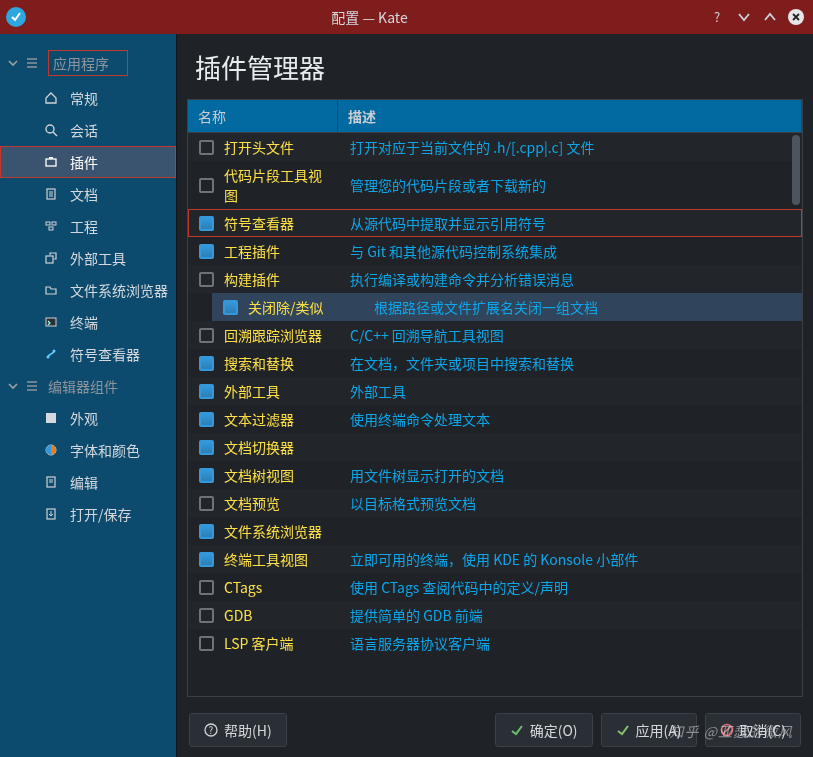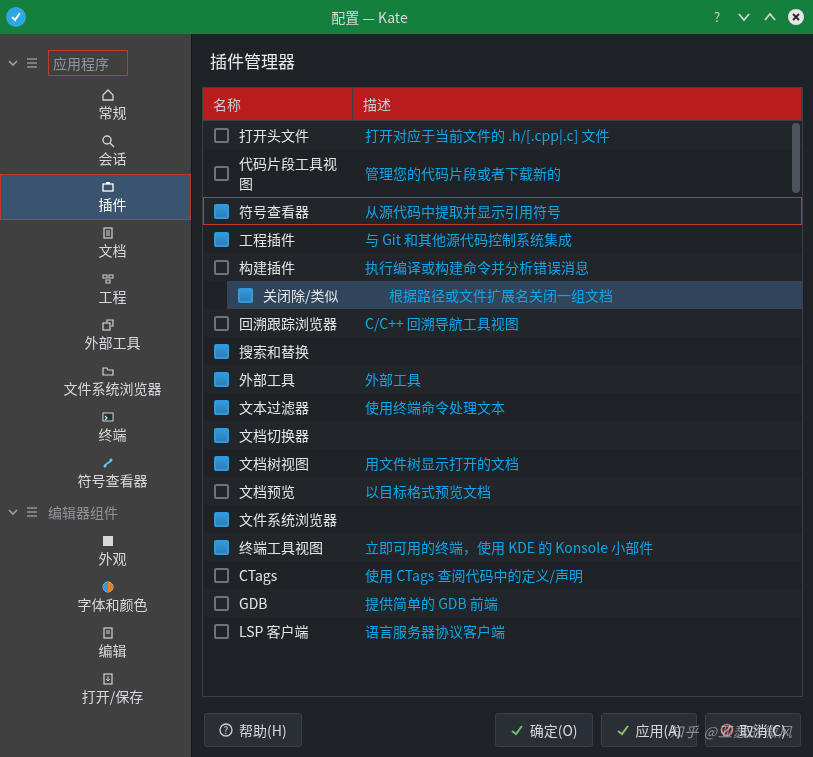--- a/index.html
+++ b/index.html
@@ -8,21 +8,21 @@
     font-family: "Noto Sans CJK SC", "Microsoft YaHei", sans-serif;
     font-size: 14px;
     background: #0b0d10;
     color: #cfd3d8;
     overflow: hidden;
   }
 
   
   .titlebar {
     height: 34px;
-    background: #15803d;
+    background: #7f1d1d;
     display: flex;
     align-items: center;
     padding: 0 6px;
   }
   .titlebar .app-icon {
     width: 20px; height: 20px;
     border-radius: 50%;
     background: #2ea6df;
     display: flex; align-items: center; justify-content: center;
     margin-right: 10px;
@@ -41,22 +41,22 @@
   .titlebar .close-btn svg path { stroke: #222; }
 
   .window-body {
     display: flex;
     height: 723px;
     background: #1f2328;
   }
 
   
   .sidebar {
-    width: 192px;
-    background: #404040;
+    width: 177px;
+    background: #0c4a6e;
     padding-top: 10px;
     border-right: 1px solid #14171a;
   }
   .group-header {
     display: flex; align-items: center;
     padding: 6px 8px 6px 6px;
     color: #8e949b;
     cursor: pointer;
   }
   .group-header .chev {
@@ -65,62 +65,62 @@
     margin-right: 4px;
   }
   .group-header .burger {
     width: 16px; display: inline-flex; justify-content: center; margin-right: 8px; color: #7e848a;
   }
   .red-box { border: 1px solid #c0392b; }
 
   .tree-item {
     display: flex; align-items: center;
     padding: 6px 8px 6px 42px;
-    color: #d5d9de; cursor: pointer; flex-direction: column;
+    color: #d5d9de; cursor: pointer;
   }
   .tree-item .ticon {
     width: 18px; display: inline-flex; justify-content: center; margin-right: 10px;
     color: #b9bfc6;
   }
   .tree-item.selected {
     background: #3a536f;
     color: #ffffff;
   }
   .tree-item.selected.red { outline: 1px solid #c0392b; outline-offset: -1px; }
 
   
   .main {
     flex: 1;
     display: flex; flex-direction: column;
     background: #1f2328;
   }
   .page-title {
-    font-size: 17px;
+    font-size: 26px;
     padding: 14px 18px 10px;
     color: #e9ecef;
   }
   .table-wrap {
     flex: 1;
     margin: 4px 10px 6px 10px;
     border: 1px solid #3a4047;
     display: flex; flex-direction: column;
     min-height: 0;
   }
   .thead {
     display: flex;
-    background: #b91c1c;
+    background: #0369a1;
     border-bottom: 1px solid #3a4047;
   }
   .thead .th {
     padding: 6px 10px;
     color: #c9cdd2;
     border-right: 1px solid #3a4047;
   }
   .col-name { width: 150px; }
-  .col-desc { flex: 1; }
+  .col-desc { flex: 1; font-weight: bold; }
   .tbody {
     flex: 1;
     overflow-y: auto;
     position: relative;
   }
   .row {
     display: flex; align-items: center;
     padding: 4px 0;
     min-height: 28px;
   }
@@ -144,21 +144,21 @@
     background: linear-gradient(#3498db,#2c7fb5);
   }
   .chk.checked::after {
     content: "";
     width: 7px; height: 7px;
   }
 
   .cell-name {
     width: 114px;
     padding-right: 6px;
-    color: #e5e5e5;
+    color: #fde047;
   }
   .cell-desc {
     flex: 1;
     padding-left: 12px;
     color: #0ea5e9;
   }
 
   .scrollbar-stub {
     position: absolute; right: 2px; top: 2px; width: 8px; height: 70px;
     background: #4c545d; border-radius: 4px;
@@ -440,20 +440,21 @@
               <div class="chk"></div>
             </div>
             <div class="cell-name">回溯跟踪浏览器</div>
             <div class="cell-desc">C/C++ 回溯导航工具视图</div>
           </div>
           <div class="row">
             <div class="cell-check">
               <div class="chk checked"></div>
             </div>
             <div class="cell-name">搜索和替换</div>
+            <div class="cell-desc">在文档，文件夹或项目中搜索和替换</div>
           </div>
           <div class="row">
             <div class="cell-check">
               <div class="chk checked"></div>
             </div>
             <div class="cell-name">外部工具</div>
             <div class="cell-desc">外部工具</div>
           </div>
           <div class="row">
             <div class="cell-check">

